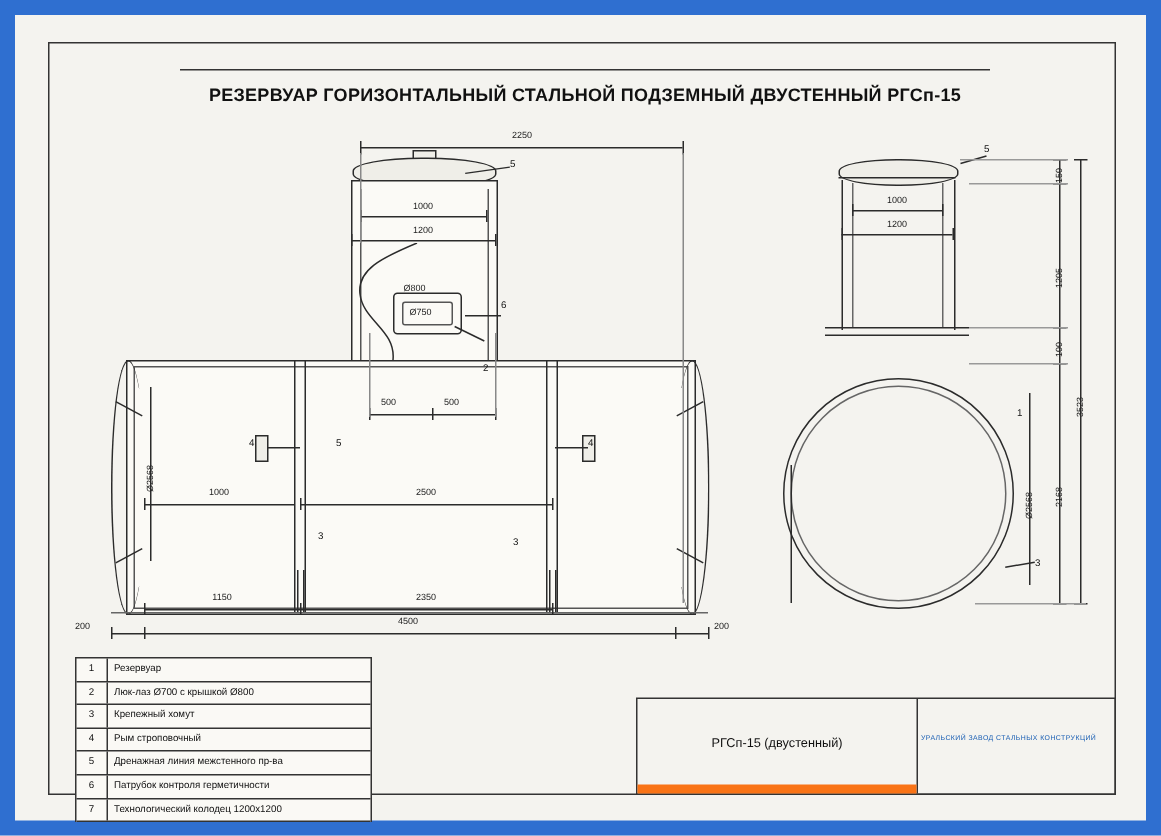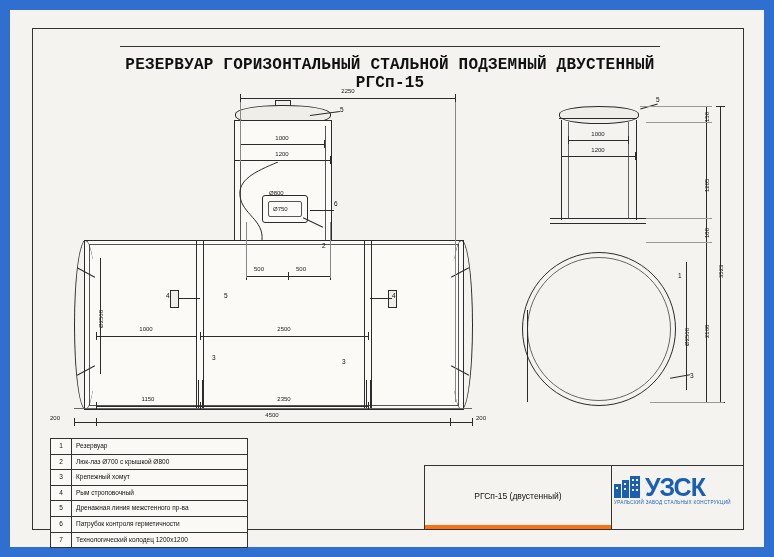--- a/index.html
+++ b/index.html
@@ -11,23 +11,22 @@
   .sheet{
     position:absolute;left:10px;top:10px;width:754px;height:537px;
     background:#f4f3ef;
   }
   .sheet-inner-border{
     position:absolute;left:22px;top:18px;width:710px;height:500px;
     border:1px solid #333;
   }
   .title{
     position:absolute;left:110px;top:46px;width:540px;
-    text-align:center;font-size:16px;font-weight:bold;color:#111;
+    text-align:center;font-size:12px;font-weight:bold;color:#111;
     letter-spacing:.2px;
-    font-family:Liberation Mono, monospace;
   }
   .title-rule{
     position:absolute;left:110px;top:36px;width:540px;height:1px;background:#333;
   }
 
   
   .ln{position:absolute;background:#2b2b2b;}
   .hln{height:1px;}
   .vln{width:1px;}
   .dim{position:absolute;font-size:6px;color:#222;white-space:nowrap;}
@@ -122,21 +121,21 @@
     position:absolute;left:414px;top:455px;width:318px;height:63px;
     border:1px solid #333;display:flex;
   }
   .tblock-left{
     width:186px;border-right:1px solid #333;display:flex;flex-direction:column;
   }
   .tb-cell{
     flex:1;display:flex;align-items:center;justify-content:center;
     font-size:8px;color:#111;
   }
-  .tb-cell.top{border-bottom:4px solid #f97316;font-size:8.5px;}
+  .tb-cell.top{border-bottom:6px solid #f97316;font-size:8.5px;}
   .tblock-right{
     flex:1;display:flex;align-items:center;justify-content:center;
   }
 
   
   .logo{
     position:absolute;left:604px;top:452px;width:128px;height:56px;
     display:flex;flex-direction:column;align-items:flex-start;justify-content:center;
   }
   .logo-top{display:flex;align-items:flex-end;}
@@ -369,35 +368,16 @@
   </div>
 
   <div class="tblock">
     <div class="tblock-left">
       <div class="tb-cell top">РГСп-15 (двустенный)</div>
     </div>
     <div class="tblock-right"></div>
   </div>
 
   <div class="logo">
-    <div class="logo-top">
-      <div class="logo-mark">
-        <svg width="26" height="22" viewBox="0 0 26 22">
-          <rect x="0" y="8" width="7" height="14" fill="#1a5fb4"></rect>
-          <rect x="8" y="4" width="7" height="18" fill="#1a5fb4"></rect>
-          <rect x="16" y="0" width="10" height="22" fill="#1a5fb4"></rect>
-          <rect x="2" y="11" width="2" height="2" fill="#f4f3ef"></rect>
-          <rect x="10" y="7" width="2" height="2" fill="#f4f3ef"></rect>
-          <rect x="10" y="12" width="2" height="2" fill="#f4f3ef"></rect>
-          <rect x="18" y="3" width="2" height="2" fill="#f4f3ef"></rect>
-          <rect x="22" y="3" width="2" height="2" fill="#f4f3ef"></rect>
-          <rect x="18" y="8" width="2" height="2" fill="#f4f3ef"></rect>
-          <rect x="22" y="8" width="2" height="2" fill="#f4f3ef"></rect>
-          <rect x="18" y="13" width="2" height="2" fill="#f4f3ef"></rect>
-          <rect x="22" y="13" width="2" height="2" fill="#f4f3ef"></rect>
-        </svg>
-      </div>
-      <div class="logo-word">УЗСК</div>
-    </div>
     <div class="logo-sub">УРАЛЬСКИЙ ЗАВОД СТАЛЬНЫХ КОНСТРУКЦИЙ</div>
   </div>
 
 </div>
 
 </body></html>

